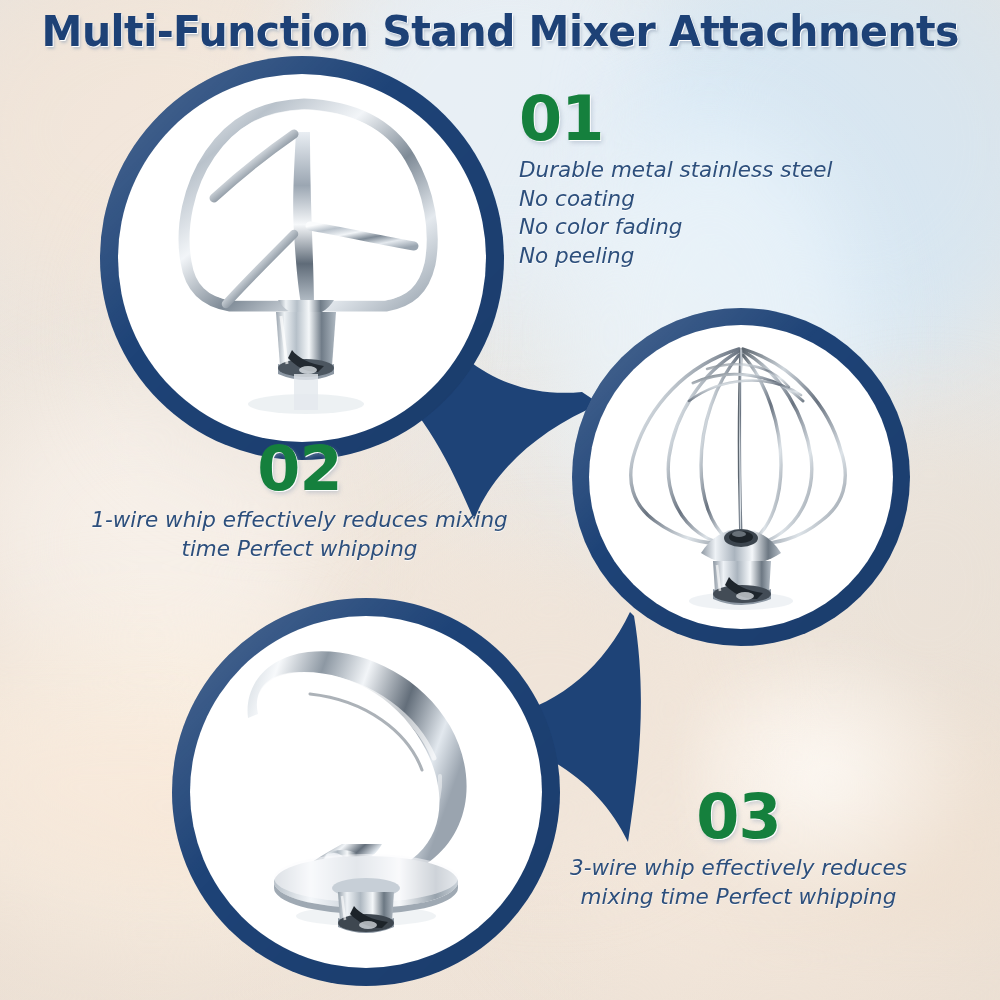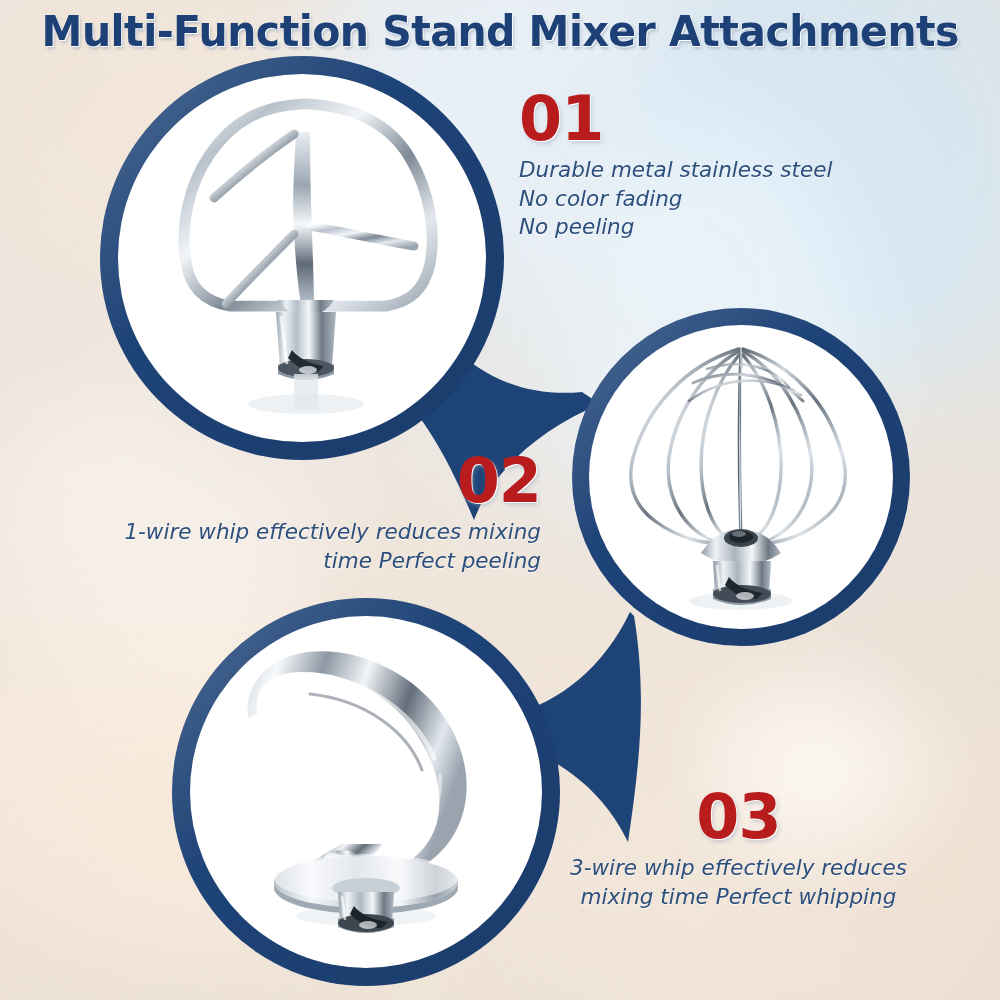--- a/index.html
+++ b/index.html
@@ -126,40 +126,40 @@
 
   .product-svg { position:absolute; inset:0; width:100%; height:100%; }
 
   
   .block { position:absolute; z-index:30; }
   .num {
     font-family:"DejaVu Sans", sans-serif;
     font-weight:700;
     font-size:62px;
     line-height:1.0;
-    color:#b91c1c;
+    color:#15803d;
     letter-spacing:-1px;
     text-shadow:
        1px 1px 0 rgba(255,255,255,.95),
        2px 3px 4px rgba(150,165,185,.45);
   }
   .desc {
     font-family:"DejaVu Sans", sans-serif;
     font-weight:400;
     font-size:21.5px;
     line-height:1.33;
     color:#2d4f7c;
     text-shadow:0 1px 0 rgba(255,255,255,.75);
     font-style:italic;
   }
   .desc div { white-space:nowrap; }
 
   #block-01 { left:519px; top:88px;  text-align:left; }
   #block-01 .num  { margin-bottom:6px; }
-  #block-02 { left:58px;  top:450px; width:483px; text-align:right; }
+  #block-02 { left:58px;  top:438px; width:483px; text-align:center; }
   #block-02 .num  { margin-bottom:6px; }
   #block-03 { left:570px; top:786px; text-align:center; }
   #block-03 .num  { margin-bottom:6px; }
 </style>
 </head>
 <body>
 
 <div class="poster">
 
   <div class="bg-layer bg-base">
@@ -422,30 +422,31 @@
       <path d="M 160 298 C 168 306, 178 312, 192 312 L 198 306 C 182 304, 170 298, 164 290 Z" fill="#1c2329"></path>
       <ellipse cx="178" cy="309" rx="9" ry="4" fill="#e8edf1" opacity=".7"></ellipse>
       <path d="M 152 280 L 155 304" stroke="#ffffff" stroke-width="2.6" opacity=".65" fill="none"></path>
     </svg>
   </div>
 
   <div class="block" id="block-01">
     <div class="num">01</div>
     <div class="desc">
       <div>Durable metal stainless steel</div>
+      <div>No coating</div>
       <div>No color fading</div>
       <div>No peeling</div>
     </div>
   </div>
 
   <div class="block" id="block-02">
     <div class="num">02</div>
     <div class="desc">
       <div>1-wire whip effectively reduces mixing</div>
-      <div>time Perfect peeling</div>
+      <div>time Perfect whipping</div>
     </div>
   </div>
 
   <div class="block" id="block-03">
     <div class="num">03</div>
     <div class="desc">
       <div>3-wire whip effectively reduces</div>
       <div>mixing time Perfect whipping</div>
     </div>
   </div>

